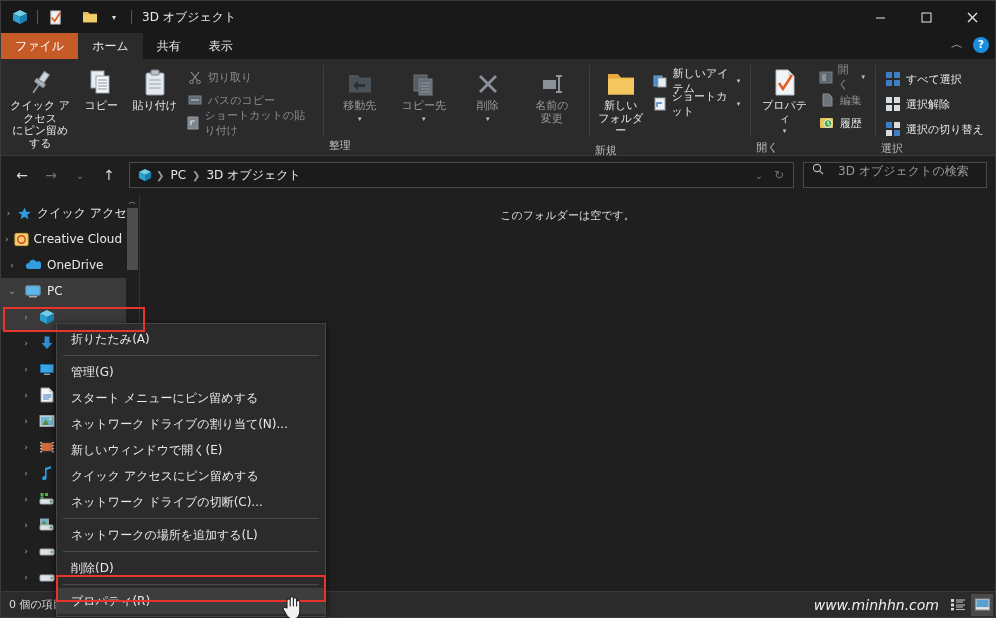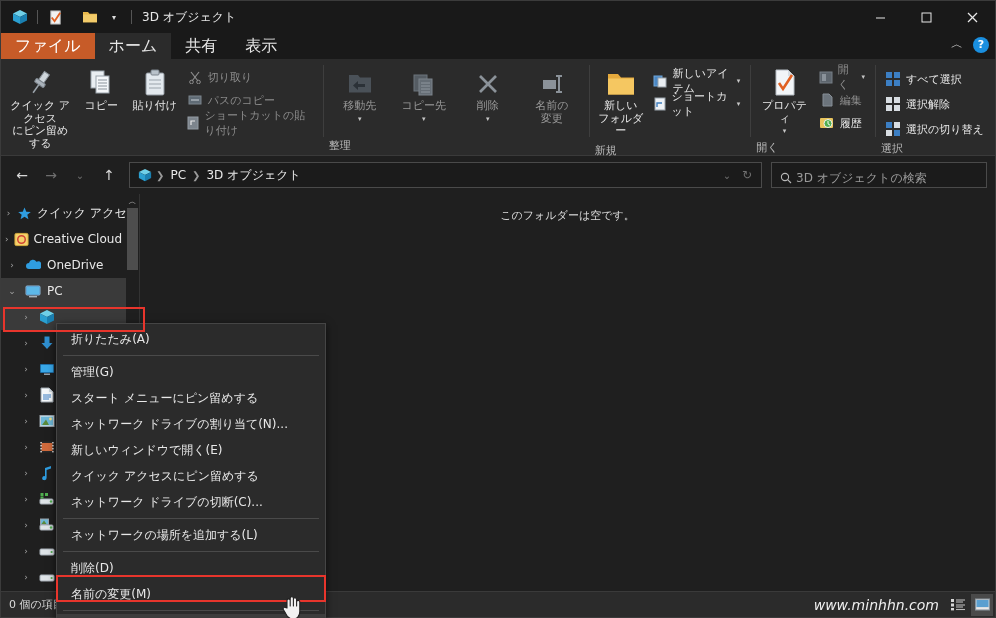--- a/index.html
+++ b/index.html
@@ -23,21 +23,21 @@
   .sep-v { width: 1px; height: 14px; background: #555; margin: 0 4px; }
   .title-text { font-size: 12px; color: #e8e8e8; margin-left: 6px; white-space: nowrap; }
   .wincontrols { position: absolute; right: 0; top: 0; height: 32px; display: flex; }
   .wc { width: 46px; height: 32px; display: flex; align-items: center; justify-content: center;
         color: #e8e8e8; font-size: 12px; }
 
   
   .tabs { height: 26px; background: #191919; display: flex; align-items: flex-end;
           position: relative; flex: none; }
   .tab { height: 26px; padding: 0 14px; display: flex; align-items: center;
-         font-size: 16px; color: #e8e8e8; }
+         font-size: 12px; color: #e8e8e8; }
   .tab.file { background: #c75b28; color: #fff; font-weight: normal; }
   .tab.active { background: #2b2b2b; }
   .tabs-right { position: absolute; right: 6px; top: 3px; display: flex; align-items: center; gap: 10px; }
   .chev-up { color: #ddd; font-size: 12px; }
   .help-ico { width: 16px; height: 16px; border-radius: 50%; background: #1a8fe0;
               color: #fff; font-size: 11px; display: flex; align-items: center;
               justify-content: center; font-weight: bold; }
 
   
   .ribbon { height: 97px; background: #2b2b2b; display: flex; flex: none;
@@ -65,22 +65,22 @@
   .addrbar { height: 38px; background: #1f1f1f; display: flex; align-items: center;
              padding: 0 8px; gap: 3px; flex: none; }
   .navbtn { width: 26px; height: 26px; display: flex; align-items: center;
             justify-content: center; color: #d8d8d8; font-size: 14px; }
   .navbtn.dim { color: #6f6f6f; }
   .crumbbox { flex: 1; height: 26px; background: #1b1b1b; border: 1px solid #4a4a4a;
               display: flex; align-items: center; padding: 0 4px; margin-left: 4px; }
   .crumbs { display: flex; align-items: center; gap: 2px; flex: 1; font-size: 12px; }
   .crumb { padding: 2px 4px; color: #e8e8e8; }
   .crumb-sep { color: #9a9a9a; font-size: 10px; }
-  .searchbox { width: 216px; height: 26px; background: #1b1b1b; border: 1px solid #4a4a4a;
-               display: flex; align-items: flex-end; gap: 4px; padding: 0 8px; margin-left: 6px; }
+  .searchbox { width: 184px; height: 26px; background: #1b1b1b; border: 1px solid #4a4a4a;
+               display: flex; align-items: flex-start; gap: 14px; padding: 0 8px; margin-left: 6px; }
   .search-ph { color: #9a9a9a; font-size: 12px; }
 
   
   .content { flex: 1; display: flex; position: relative; overflow: hidden; }
   .nav { width: 139px; background: #1f1f1f; position: relative; overflow: hidden;
          border-right: 1px solid #333; }
   .navscroll { position: absolute; right: 0; top: 0; width: 13px; height: 100%;
                background: #1f1f1f; }
   .nav-thumb { position: absolute; top: 14px; left: 1px; width: 11px; height: 62px; background: #4d4d4d; }
   .nav-arrow { position: absolute; top: 0; left: 0; width: 13px; height: 14px; color: #b0b0b0;
@@ -709,21 +709,20 @@
     <div class="ctxitem">管理(G)</div>
     <div class="ctxitem">スタート メニューにピン留めする</div>
     <div class="ctxitem">ネットワーク ドライブの割り当て(N)...</div>
     <div class="ctxitem">新しいウィンドウで開く(E)</div>
     <div class="ctxitem">クイック アクセスにピン留めする</div>
     <div class="ctxitem">ネットワーク ドライブの切断(C)...</div>
     <div class="ctxsep"></div>
     <div class="ctxitem">ネットワークの場所を追加する(L)</div>
     <div class="ctxsep"></div>
     <div class="ctxitem">削除(D)</div>
-    <div class="ctxitem">名前の変更(M)</div>
     <div class="ctxsep"></div>
     <div class="ctxitem hl">プロパティ(R)</div>
   </div>
 
   <div class="annot" id="annot-pc"></div>
   <div class="annot" id="annot-prop"></div>
 
   <div class="cursor">
     <svg width="22" height="26" viewBox="0 0 22 26">
       <path d="M6 13 V5.5 a1.6 1.6 0 0 1 3.2 0 V11 V3.2 a1.6 1.6 0 0 1 3.2 0 V11 V4.4 a1.6 1.6 0 0 1 3.2 0 V11 V7 a1.6 1.6 0 0 1 3.2 0 v9.6 c0 4-2.6 7.4-6.6 7.4 -4.2 0-6.4-2.6-7.6-5.6 L2.6 15 a1.7 1.7 0 0 1 2.6-2.2z" fill="#f2f2f2" stroke="#222" stroke-width="1.1" stroke-linejoin="round"></path>

